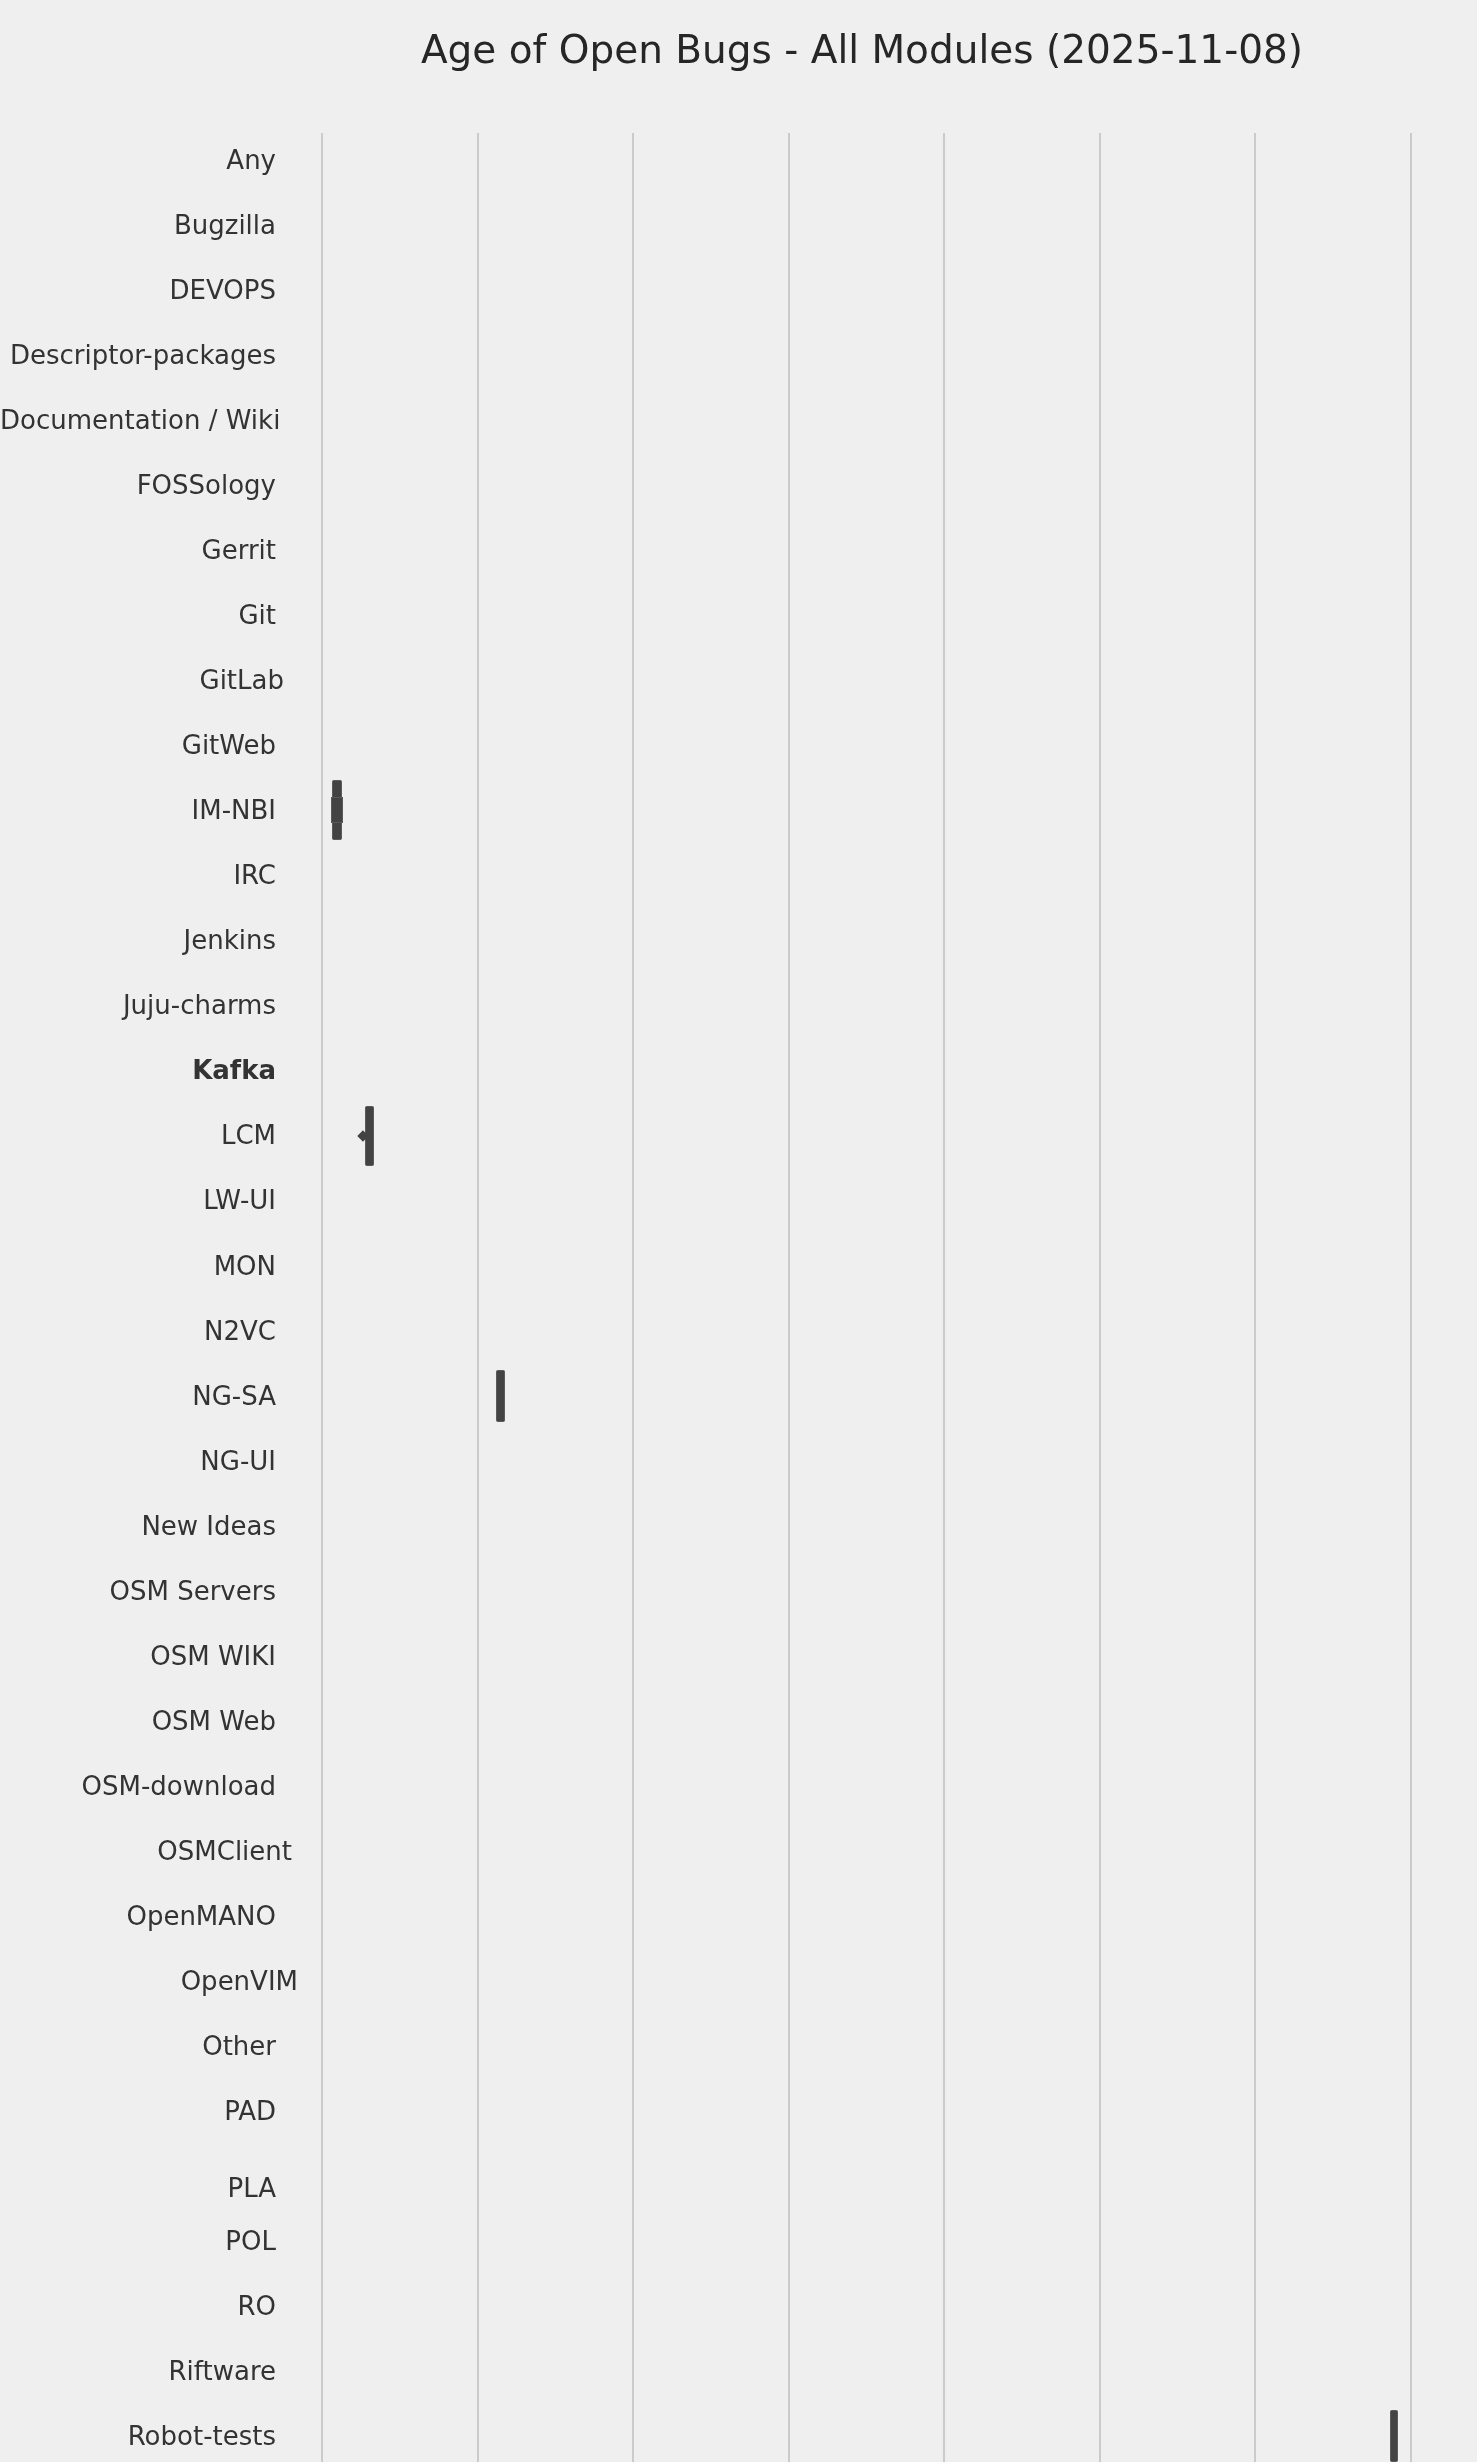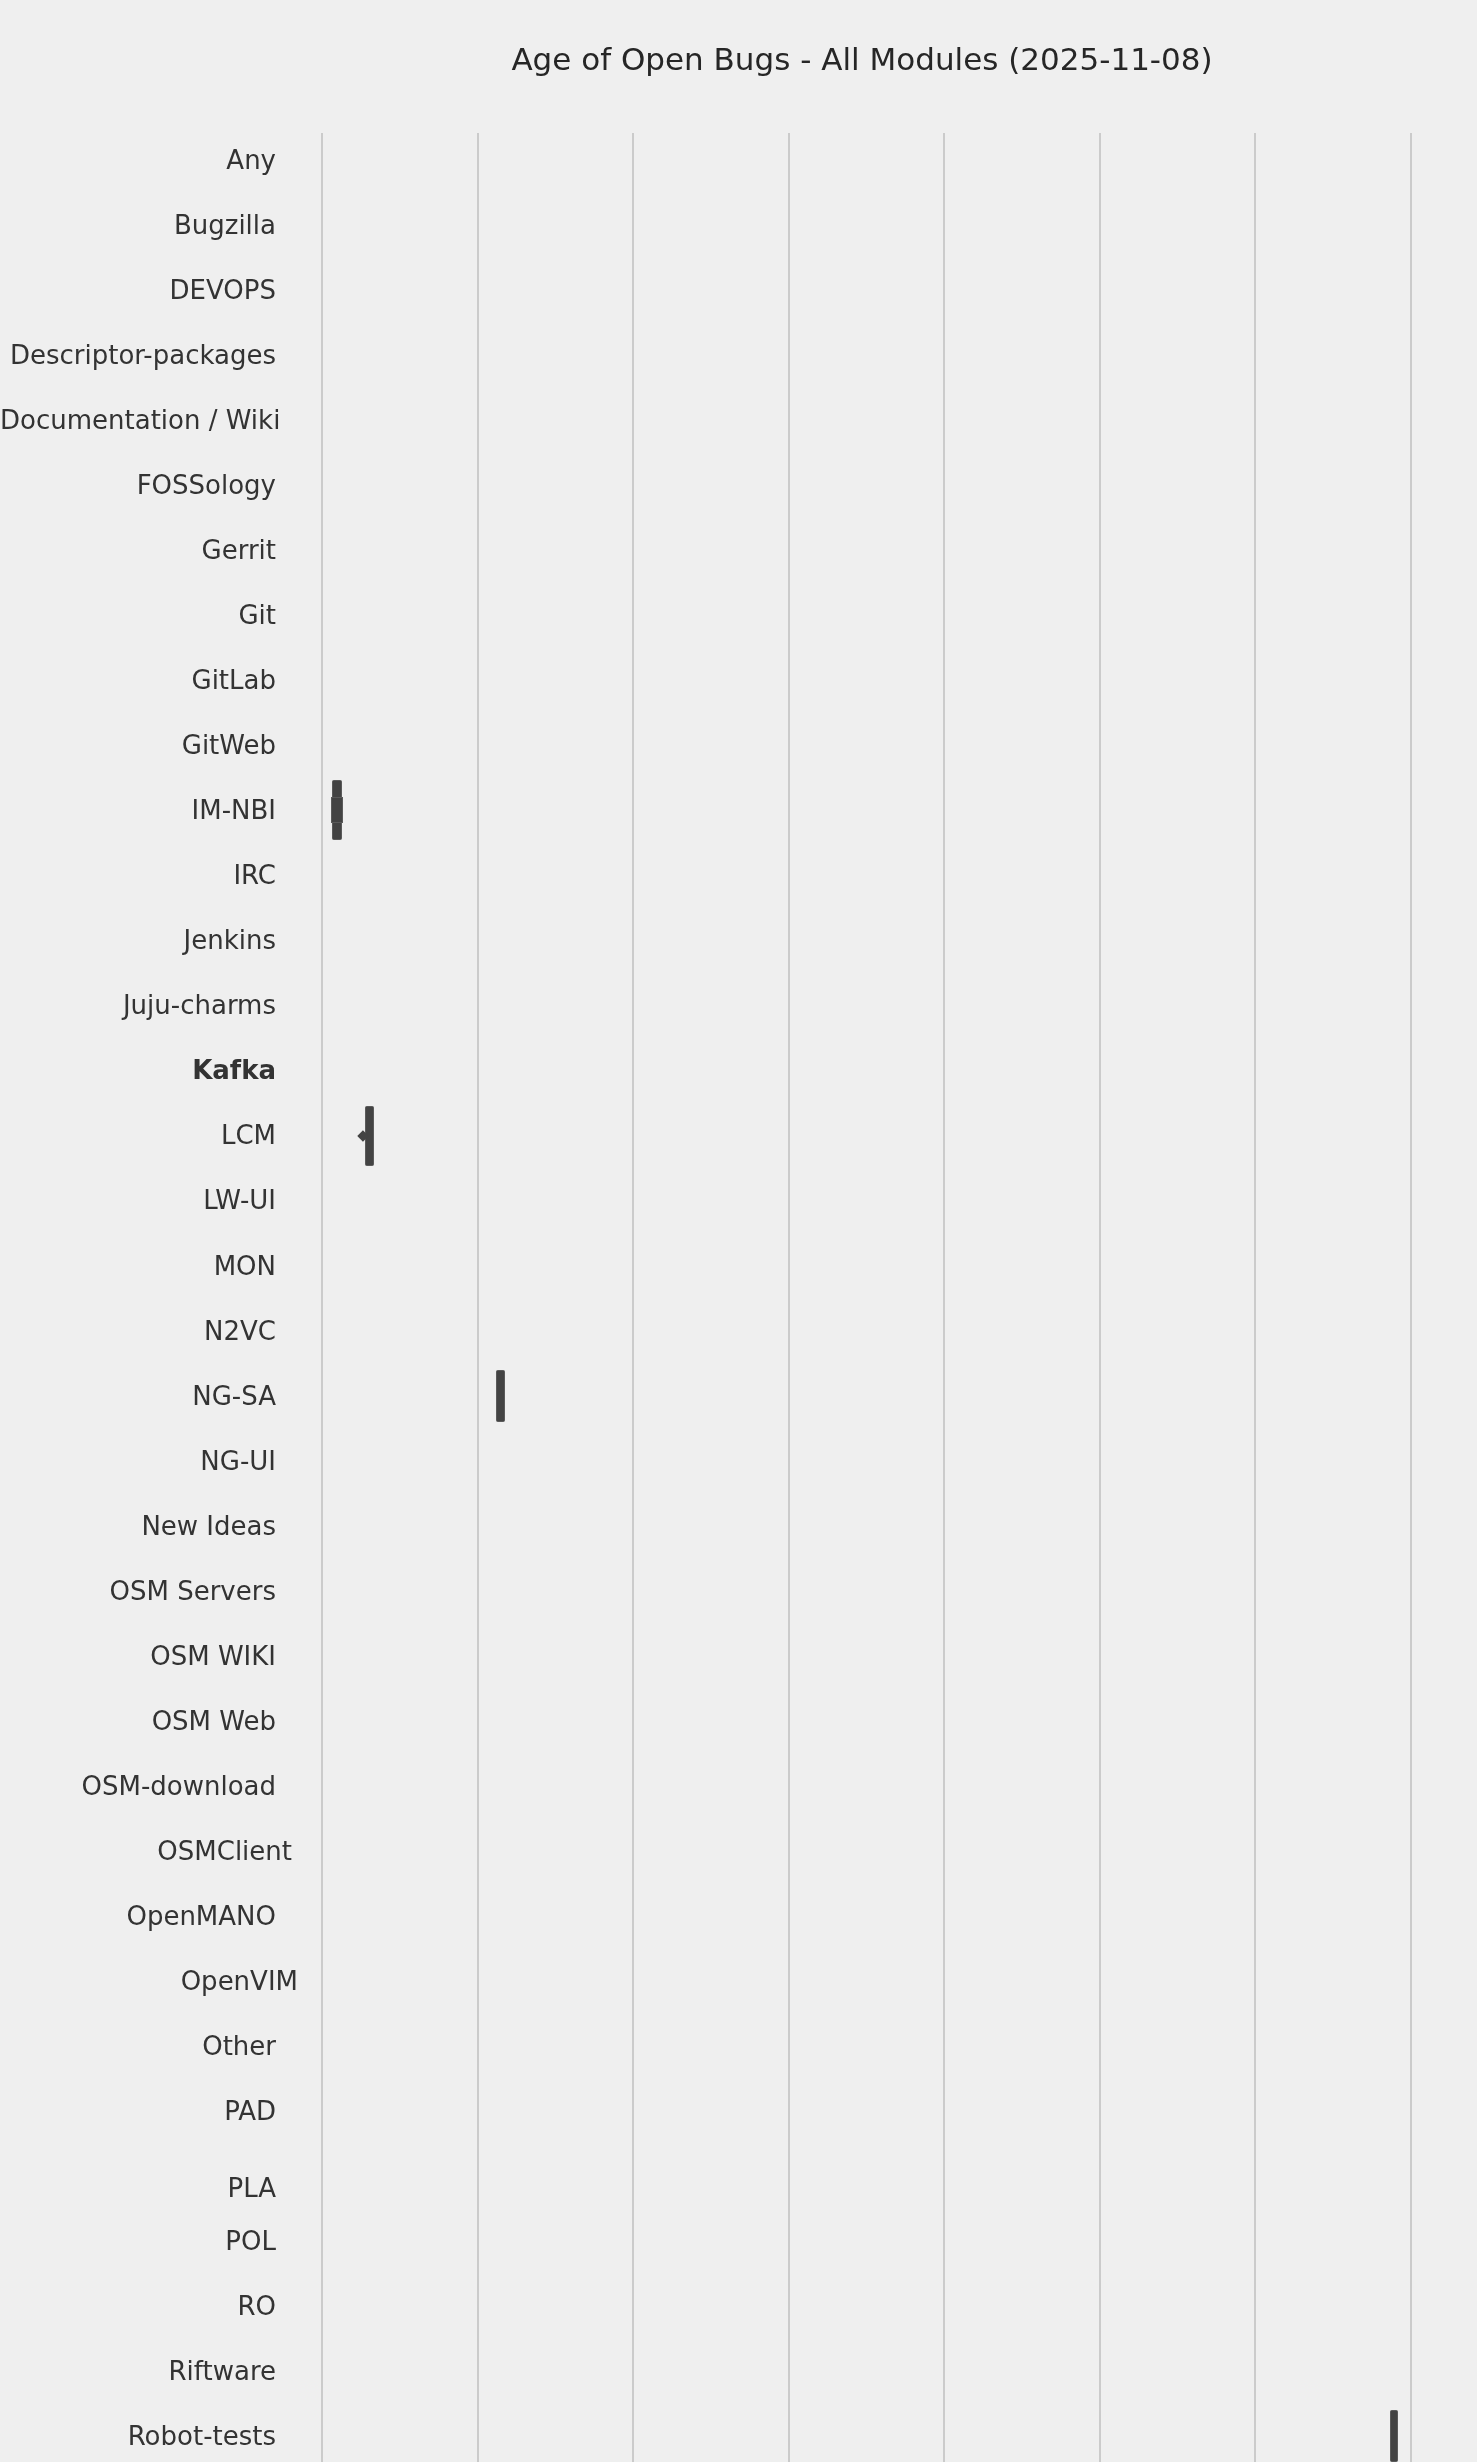--- a/index.html
+++ b/index.html
@@ -1,22 +1,22 @@
 <!DOCTYPE html>
 <html style="font-size:7.9px"><head>
 <meta charset="utf-8">
 <style>
   html,body{margin:0;padding:0;background:#efefef;overflow:hidden;}
   #fig{
     position:relative;width:1477px;height:2955px;background:#efefef;
     font-family:"DejaVu Sans","Liberation Sans",sans-serif;
   }
   .title{
-    position:absolute;top:42px;transform:translateX(-50%);
-    font-size:31px;line-height:1.1;color:#262626;white-space:nowrap;
+    position:absolute;top:29px;transform:translateX(-50%);
+    font-size:39px;line-height:1.1;color:#262626;white-space:nowrap;
   }
   .gridline{position:absolute;width:2px;background:#cbcbcb;}
   .ylabel{
     position:absolute;left:0;width:276px;text-align:right;
     font-size:26px;line-height:32.5px;height:32.5px;color:#333333;white-space:nowrap;
   }
   .mark{
     position:absolute;background:#434343;border:1px solid #5a5a5a;
     border-radius:1.5px;box-sizing:border-box;
   }
@@ -46,21 +46,21 @@
     </div>
   <div id="ylabels">
       <div class="ylabel" style="top: 144px;">Any</div>
       <div class="ylabel" style="top: 209px;">Bugzilla</div>
       <div class="ylabel" style="top: 274px;">DEVOPS</div>
       <div class="ylabel" style="top: 339px;">Descriptor-packages</div>
       <div class="ylabel" style="top: 404px;">Documentation / Wiki</div>
       <div class="ylabel" style="top: 469px;">FOSSology</div>
       <div class="ylabel" style="top: 534px;">Gerrit</div>
       <div class="ylabel" style="top: 599px;">Git</div>
-      <div class="ylabel" style="top: 664px;">GitLab</div>
+      <div class="ylabel" style="top: 664px; margin-left: 8px;">GitLab</div>
       <div class="ylabel" style="top: 729px;">GitWeb</div>
       <div class="ylabel" style="top: 794px;">IM-NBI</div>
       <div class="ylabel" style="top: 859px;">IRC</div>
       <div class="ylabel" style="top: 924px;">Jenkins</div>
       <div class="ylabel" style="top: 989px;">Juju-charms</div>
       <div class="ylabel" style="top: 1054px; font-weight: bold;">Kafka</div>
       <div class="ylabel" style="top: 1119px;">LCM</div>
       <div class="ylabel" style="top: 1184px;">LW-UI</div>
       <div class="ylabel" style="top: 1250px;">MON</div>
       <div class="ylabel" style="top: 1315px;">N2VC</div>

